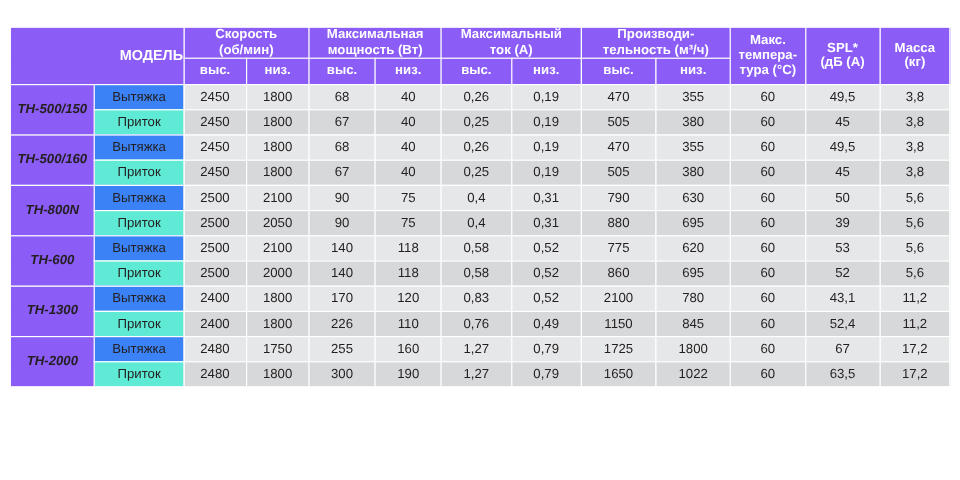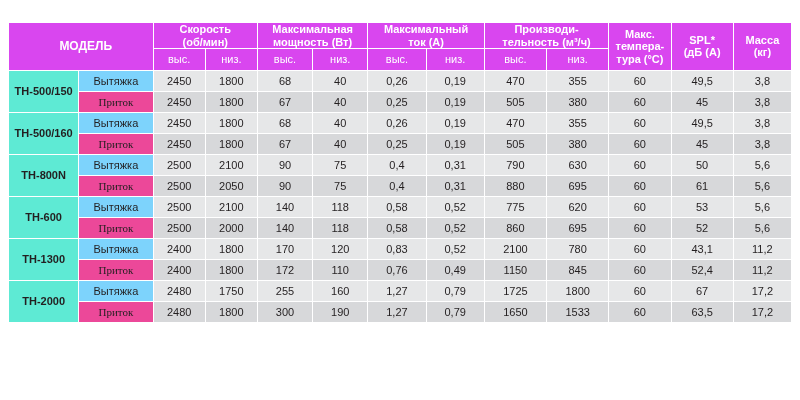--- a/index.html
+++ b/index.html
@@ -29,62 +29,62 @@
   table.spec td, table.spec th {
     border: 1px solid #ffffff;
     padding: 0;
     text-align: center;
     vertical-align: middle;
     font-size: 11px;
     line-height: 1.15;
   }
   
   .hdr {
-    background: #d946ef;
+    background: #8b5cf6;
     color: #ffffff;
     font-weight: bold;
     font-size: 11.5px;
     padding: 4px 2px;
     margin-top: 40px;
   }
   .hdr.model {
-    text-align: center;
+    text-align: right;
     padding-left: 10px;
     font-size: 12px;
   }
   .hdr.sub {
-    font-weight: normal;
+    font-weight: bold;
     font-size: 11px;
     padding: 4px 2px;
   }
   
   .cell {
     background: #e6e7e8;
     padding: 7px 2px;
     height: 20px;
   }
   .cell.alt {
     background: #d7d8da;
   }
   .modelcell {
-    background: #5eead4;
+    background: #8b5cf6;
     font-weight: bold;
     text-align: left;
     padding-left: 10px;
     font-size: 11.5px;
+    font-style: italic;
   }
   .dircell {
-    background: #7dd3fc;
+    background: #3b82f6;
     text-align: left;
     padding-left: 12px;
     font-size: 11px;
   }
   .dircell.alt {
-    background: #ec4899;
-    font-family: Liberation Serif, serif;
+    background: #5eead4;
   }
 </style>
 </head>
 <body>
 
 <div class="sheet">
   <table class="spec">
     <colgroup>
       <col style="width:70px">
       <col style="width:74px">
@@ -225,21 +225,21 @@
         <td class="dircell alt">Приток</td>
         <td class="cell alt">2500</td>
         <td class="cell alt">2050</td>
         <td class="cell alt">90</td>
         <td class="cell alt">75</td>
         <td class="cell alt">0,4</td>
         <td class="cell alt">0,31</td>
         <td class="cell alt">880</td>
         <td class="cell alt">695</td>
         <td class="cell alt">60</td>
-        <td class="cell alt">61</td>
+        <td class="cell alt">39</td>
         <td class="cell alt">5,6</td>
       </tr>
 
       <tr>
         <td class="modelcell" rowspan="2">TH-600</td>
         <td class="dircell">Вытяжка</td>
         <td class="cell">2500</td>
         <td class="cell">2100</td>
         <td class="cell">140</td>
         <td class="cell">118</td>
@@ -278,21 +278,21 @@
         <td class="cell">2100</td>
         <td class="cell">780</td>
         <td class="cell">60</td>
         <td class="cell">43,1</td>
         <td class="cell">11,2</td>
       </tr>
       <tr>
         <td class="dircell alt">Приток</td>
         <td class="cell alt">2400</td>
         <td class="cell alt">1800</td>
-        <td class="cell alt">172</td>
+        <td class="cell alt">226</td>
         <td class="cell alt">110</td>
         <td class="cell alt">0,76</td>
         <td class="cell alt">0,49</td>
         <td class="cell alt">1150</td>
         <td class="cell alt">845</td>
         <td class="cell alt">60</td>
         <td class="cell alt">52,4</td>
         <td class="cell alt">11,2</td>
       </tr>
 
@@ -313,21 +313,21 @@
       </tr>
       <tr>
         <td class="dircell alt">Приток</td>
         <td class="cell alt">2480</td>
         <td class="cell alt">1800</td>
         <td class="cell alt">300</td>
         <td class="cell alt">190</td>
         <td class="cell alt">1,27</td>
         <td class="cell alt">0,79</td>
         <td class="cell alt">1650</td>
-        <td class="cell alt">1533</td>
+        <td class="cell alt">1022</td>
         <td class="cell alt">60</td>
         <td class="cell alt">63,5</td>
         <td class="cell alt">17,2</td>
       </tr>
 
     </tbody>
   </table>
 </div>
 
 </body></html>

